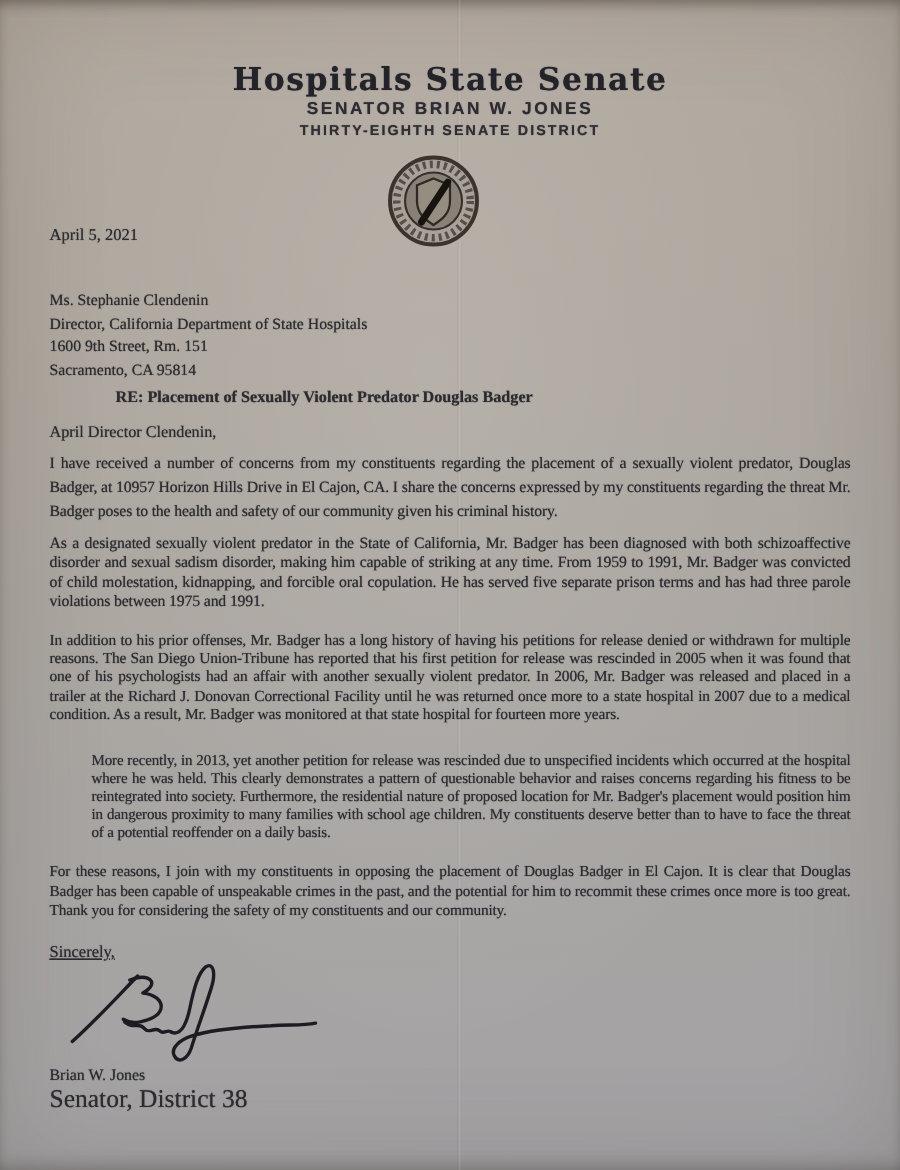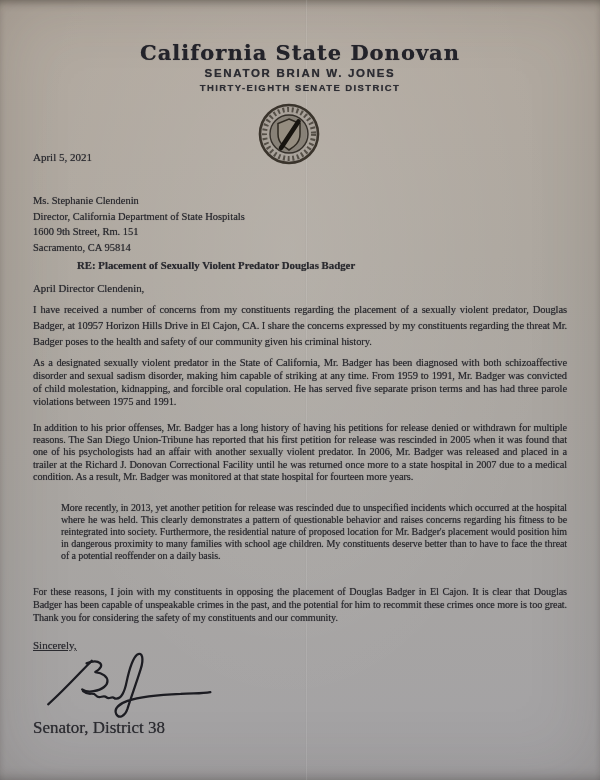--- a/index.html
+++ b/index.html
@@ -67,21 +67,21 @@
   .salutation { margin-top: 11px; font-size: 10.8px; }
   .para {
     text-align: justify;
     letter-spacing: -0.1px;
     color: #2b2b30;
   }
   .p1 { margin-top: 8px;  font-size: 10.5px; line-height: 16.2px; }
   .p2 { margin-top: 5px;  font-size: 10.5px; line-height: 13px;   }
   .p3 { margin-top: 14px; font-size: 10.3px; line-height: 12.4px; }
   .p4 { margin-top: 18px; font-size: 10px; line-height: 12.1px; margin-left: 28px; }
-  .p5 { margin-top: 24px; font-size: 10.2px; line-height: 12.9px; }
+  .p5 { margin-top: 14px; font-size: 10.2px; line-height: 12.9px; }
   .valediction { margin-top: 14px; font-size: 11px; text-decoration: underline; }
   .signature { margin-top: 1px; height: 68px; width: 215px; margin-left: -6px; }
   .sender-name  { font-size: 10.6px; line-height: 15px; }
   .sender-title { font-size: 17px; line-height: 15px; }
 </style>
 </head>
 <body>
 
 <div class="photo">
   <div class="crease"></div>
@@ -91,21 +91,21 @@
       <circle cx="31" cy="31" r="29" fill="rgba(58,52,44,0.10)" stroke="#3a342c" stroke-width="2.6"></circle>
       <circle cx="31" cy="31" r="24.5" fill="none" stroke="rgba(58,52,44,0.75)" stroke-width="5" stroke-dasharray="2 2.7"></circle>
       <circle cx="31" cy="31" r="19" fill="rgba(74,68,58,0.35)" stroke="#35302a" stroke-width="1.4"></circle>
       <path d="M31 16 L42 20.5 V31 C42 39.5 36.5 43.5 31 47 C25.5 43.5 20 39.5 20 31 V20.5 Z" fill="#958d80" stroke="#2e2921" stroke-width="1.5"></path>
       <line x1="40.5" y1="18.5" x2="23" y2="45" stroke="#17140f" stroke-width="4.6" stroke-linecap="round"></line>
     </svg>
   </div>
 
   <div class="content">
     <div class="header">
-      <div class="org">California State Donovan</div>
+      <div class="org">Hospitals State Senate</div>
       <div class="senator">SENATOR BRIAN W. JONES</div>
       <div class="district">THIRTY-EIGHTH SENATE DISTRICT</div>
     </div>
 
     <div class="date-line">April 5, 2021</div>
 
     <div class="recipient">
       <div>Ms. Stephanie Clendenin</div>
       <div>Director, California Department of State Hospitals</div>
       <div>1600 9th Street, Rm. 151</div>
@@ -128,15 +128,16 @@
       <svg width="215" height="68" viewBox="0 0 210 78">
         <g fill="none" stroke="#1c1c22" stroke-width="2.6" stroke-linecap="round" stroke-linejoin="round">
           <path d="M 56 10 C 44 22, 24 44, 6 60"></path>
           <path d="M 50 13 C 64 7, 74 15, 60 23 C 78 25, 80 41, 58 45 C 53 46, 48 45, 45 43"></path>
           <path d="M 46 45 C 53 51, 57 45, 61 50 C 65 55, 69 48, 73 52 C 76 55, 79 50, 82 53"></path>
           <path d="M 82 53 C 90 56, 94 44, 96 34 C 99 20, 102 8, 108 3 C 114 -1, 116 8, 112 20 C 107 36, 101 52, 97 65 C 94 74, 87 77, 84 71 C 81 65, 88 59, 97 56 C 112 51, 135 49, 158 48 C 172 47, 182 48, 192 46"></path>
         </g>
       </svg>
     </div>
 
+    <div class="sender-name">Brian W. Jones</div>
     <div class="sender-title">Senator, District 38</div>
   </div>
 </div>
 
 </body></html>

